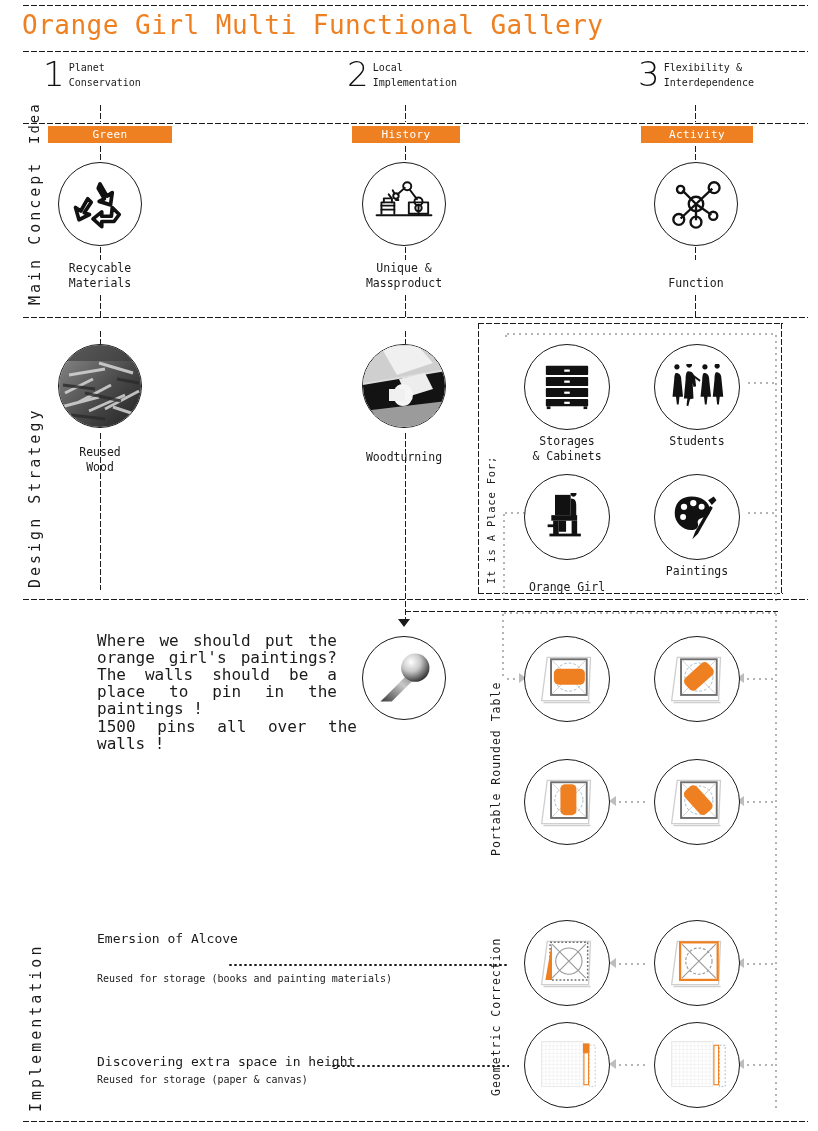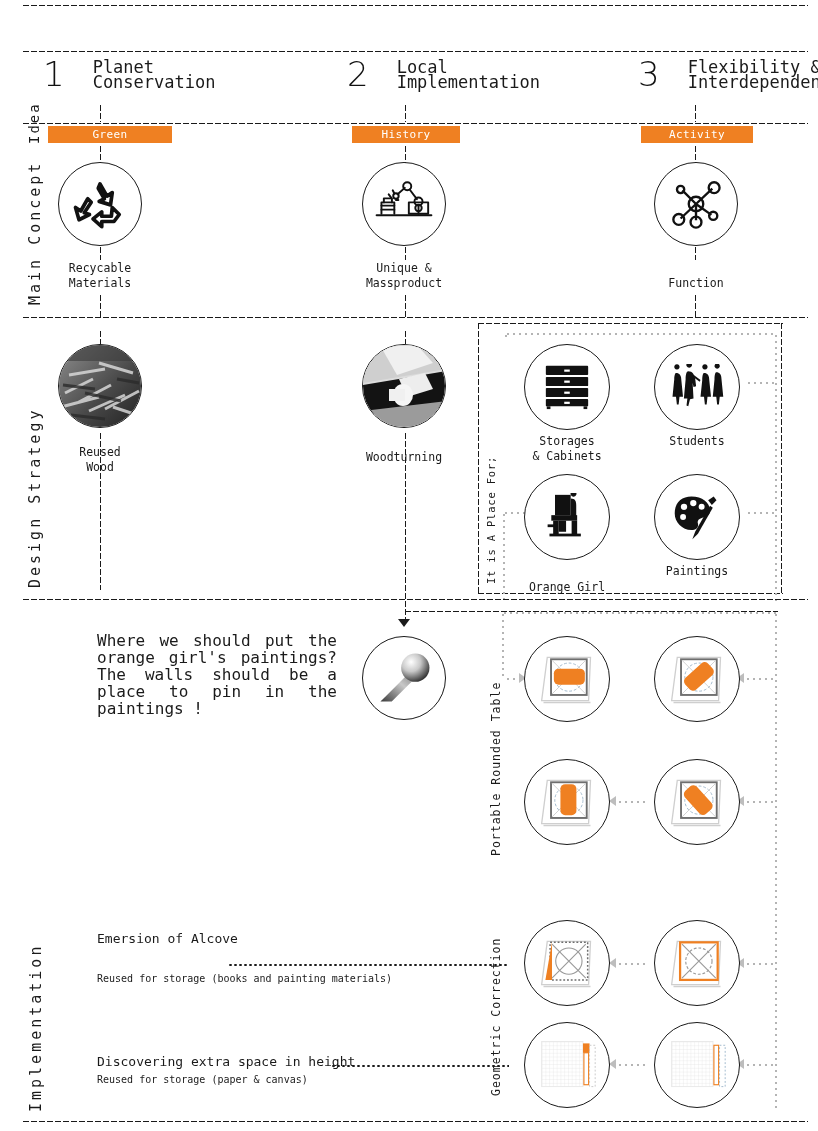--- a/index.html
+++ b/index.html
@@ -79,25 +79,24 @@
   }
   .idea .num{
     font-size:34px;
     line-height:30px;
     font-weight:300;
     margin-right:4px;
     color:#111;
     font-family:"DejaVu Sans","Liberation Sans",sans-serif;
   }
   .idea .txt{
-    font-size:17px;
+    font-size:10px;
     line-height:15px;
     padding-top:1px;
     white-space:pre-line;
-    margin-left:24px;
   }
 
   
   .badge{
     position:absolute;
     height:17px;
     background:#ef8022;
     color:#fff;
     font-size:11px;
     display:flex;
@@ -174,20 +173,21 @@
   }
   svg{display:block;}
 </style>
 </head>
 <body>
 
 <div id="page">
 
   <div class="hrule" style="top:4px;"></div>
 
+  <div class="title">Orange Girl Multi Functional Gallery</div>
 
   <div class="hrule" style="top:50px;"></div>
 
   <div class="vlabel" style="left:26px;top:144px;font-size:14px;letter-spacing:2px;">Idea</div>
 
   <div class="idea" style="left:43px;top:59px;">
     <div class="num">1</div>
     <div class="txt">Planet
 Conservation</div>
   </div>
@@ -424,20 +424,21 @@
     </span>
   </div>
   <div class="caption" style="left:637px;top:564px;width:120px;">Paintings</div>
 
   <div class="hrule" style="top:598px;"></div>
 
   <div class="vlabel" style="left:27px;top:1112px;font-size:15px;letter-spacing:3px;">Implementation</div>
 
   <div class="para" style="left:97px;top:632px;width:240px;">Where we should put the orange girl's paintings?
 The walls should be a place to pin in the paintings !</div>
+  <div class="para" style="left:97px;top:718px;width:260px;">1500 pins all over the walls !</div>
 
   <div class="hdots" style="left:404px;top:610px;width:374px;"></div>
   <div class="arrowD" style="left:398px;top:619px;"></div>
 
   <div class="circ" style="left:362px;top:636px;width:84px;height:84px;">
     <span>
       <svg width="66" height="66" viewBox="0 0 70 70">
         <defs>
           <radialGradient id="pinHead" cx="35%" cy="30%" r="75%">
             <stop offset="0%" stop-color="#ffffff"></stop>

